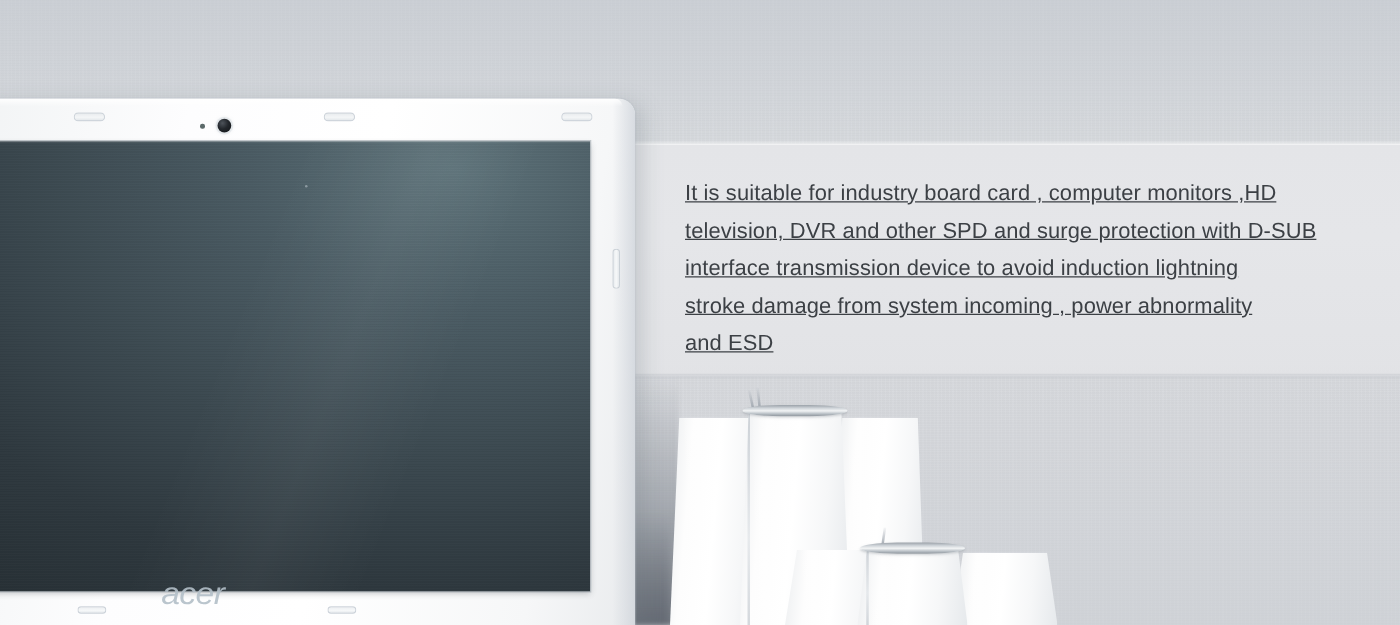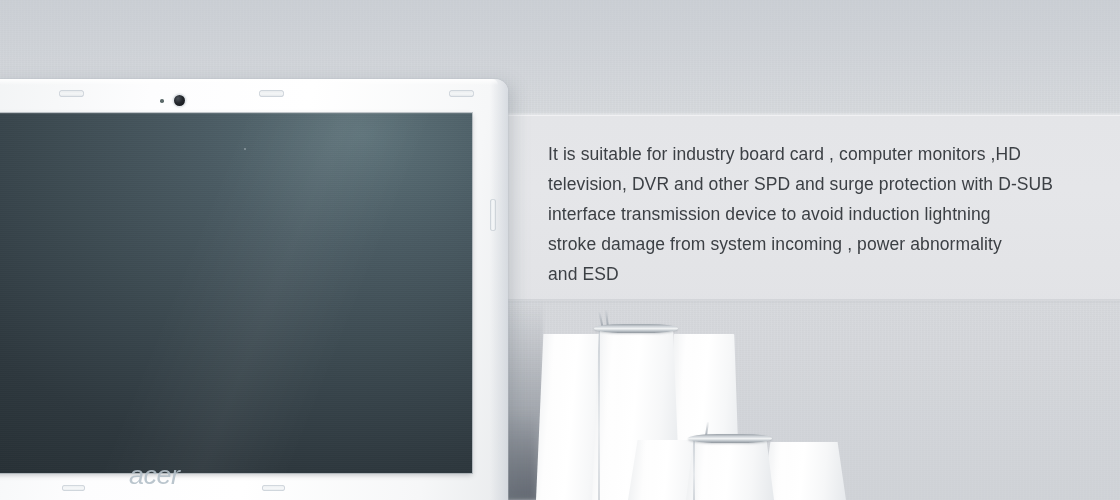--- a/index.html
+++ b/index.html
@@ -203,20 +203,21 @@
   #description {
     position:absolute;
     left:548px; top:139px;
     width:540px;
     font-family:"Liberation Sans", sans-serif;
     font-size:17.5px;
     line-height:30px;
     color:#3c4045;
     letter-spacing:.1px;
     white-space:pre-line;
+    text-decoration:underline;
   }
 </style>
 </head>
 <body>
 
 <div id="scene">
 
   <div class="bg-base"></div>
   <div class="bg-texture"></div>
   <div class="bg-vignette-top"></div>

